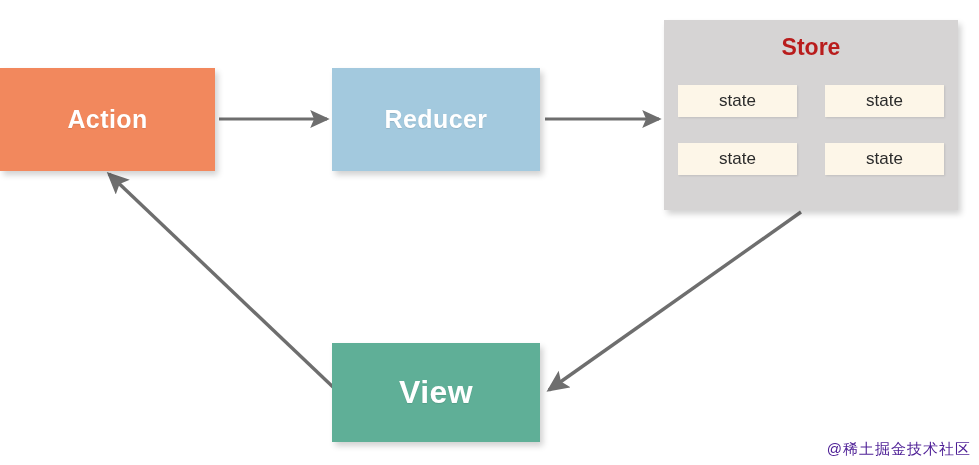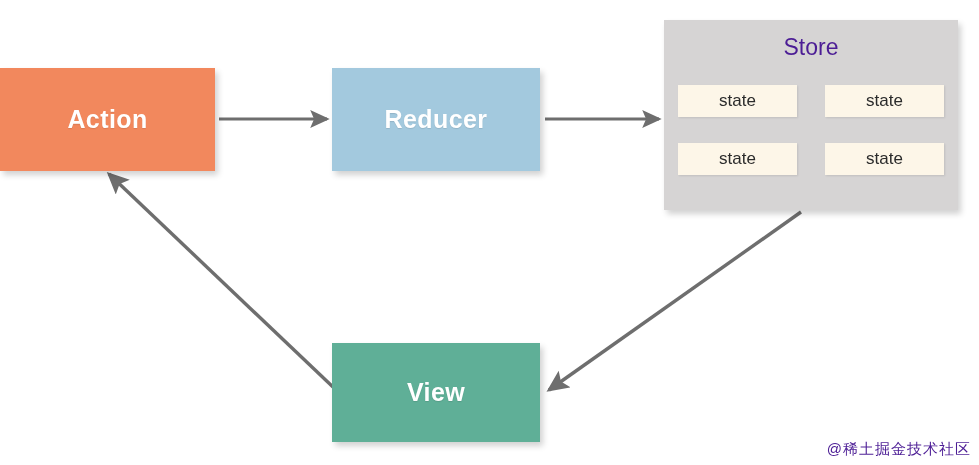--- a/index.html
+++ b/index.html
@@ -62,39 +62,39 @@
   #node-view {
     left: 332px;
     top: 343px;
     width: 208px;
     height: 99px;
     background: #5FAF97;
     display: flex;
     align-items: center;
     justify-content: center;
   }
-  #node-view .node-label { font-size: 25px; }
+  #node-view .node-label { font-size: 32px; }
   
   #node-store {
     left: 664px;
     top: 20px;
     width: 294px;
     height: 190px;
     background: #D6D4D4;
     padding: 0;
   }
   #store-title {
     position: absolute;
     left: 0;
     top: 14px;
     width: 100%;
     text-align: center;
-    color: #4c1d95;
+    color: #b91c1c;
     font-size: 23px;
-    font-weight: normal;
+    font-weight: bold;
   }
   #store-grid {
     position: absolute;
     left: 14px;
     top: 65px;
     width: 266px;
     display: grid;
     grid-template-columns: 119px 119px;
     grid-template-rows: 32px 32px;
     column-gap: 28px;

